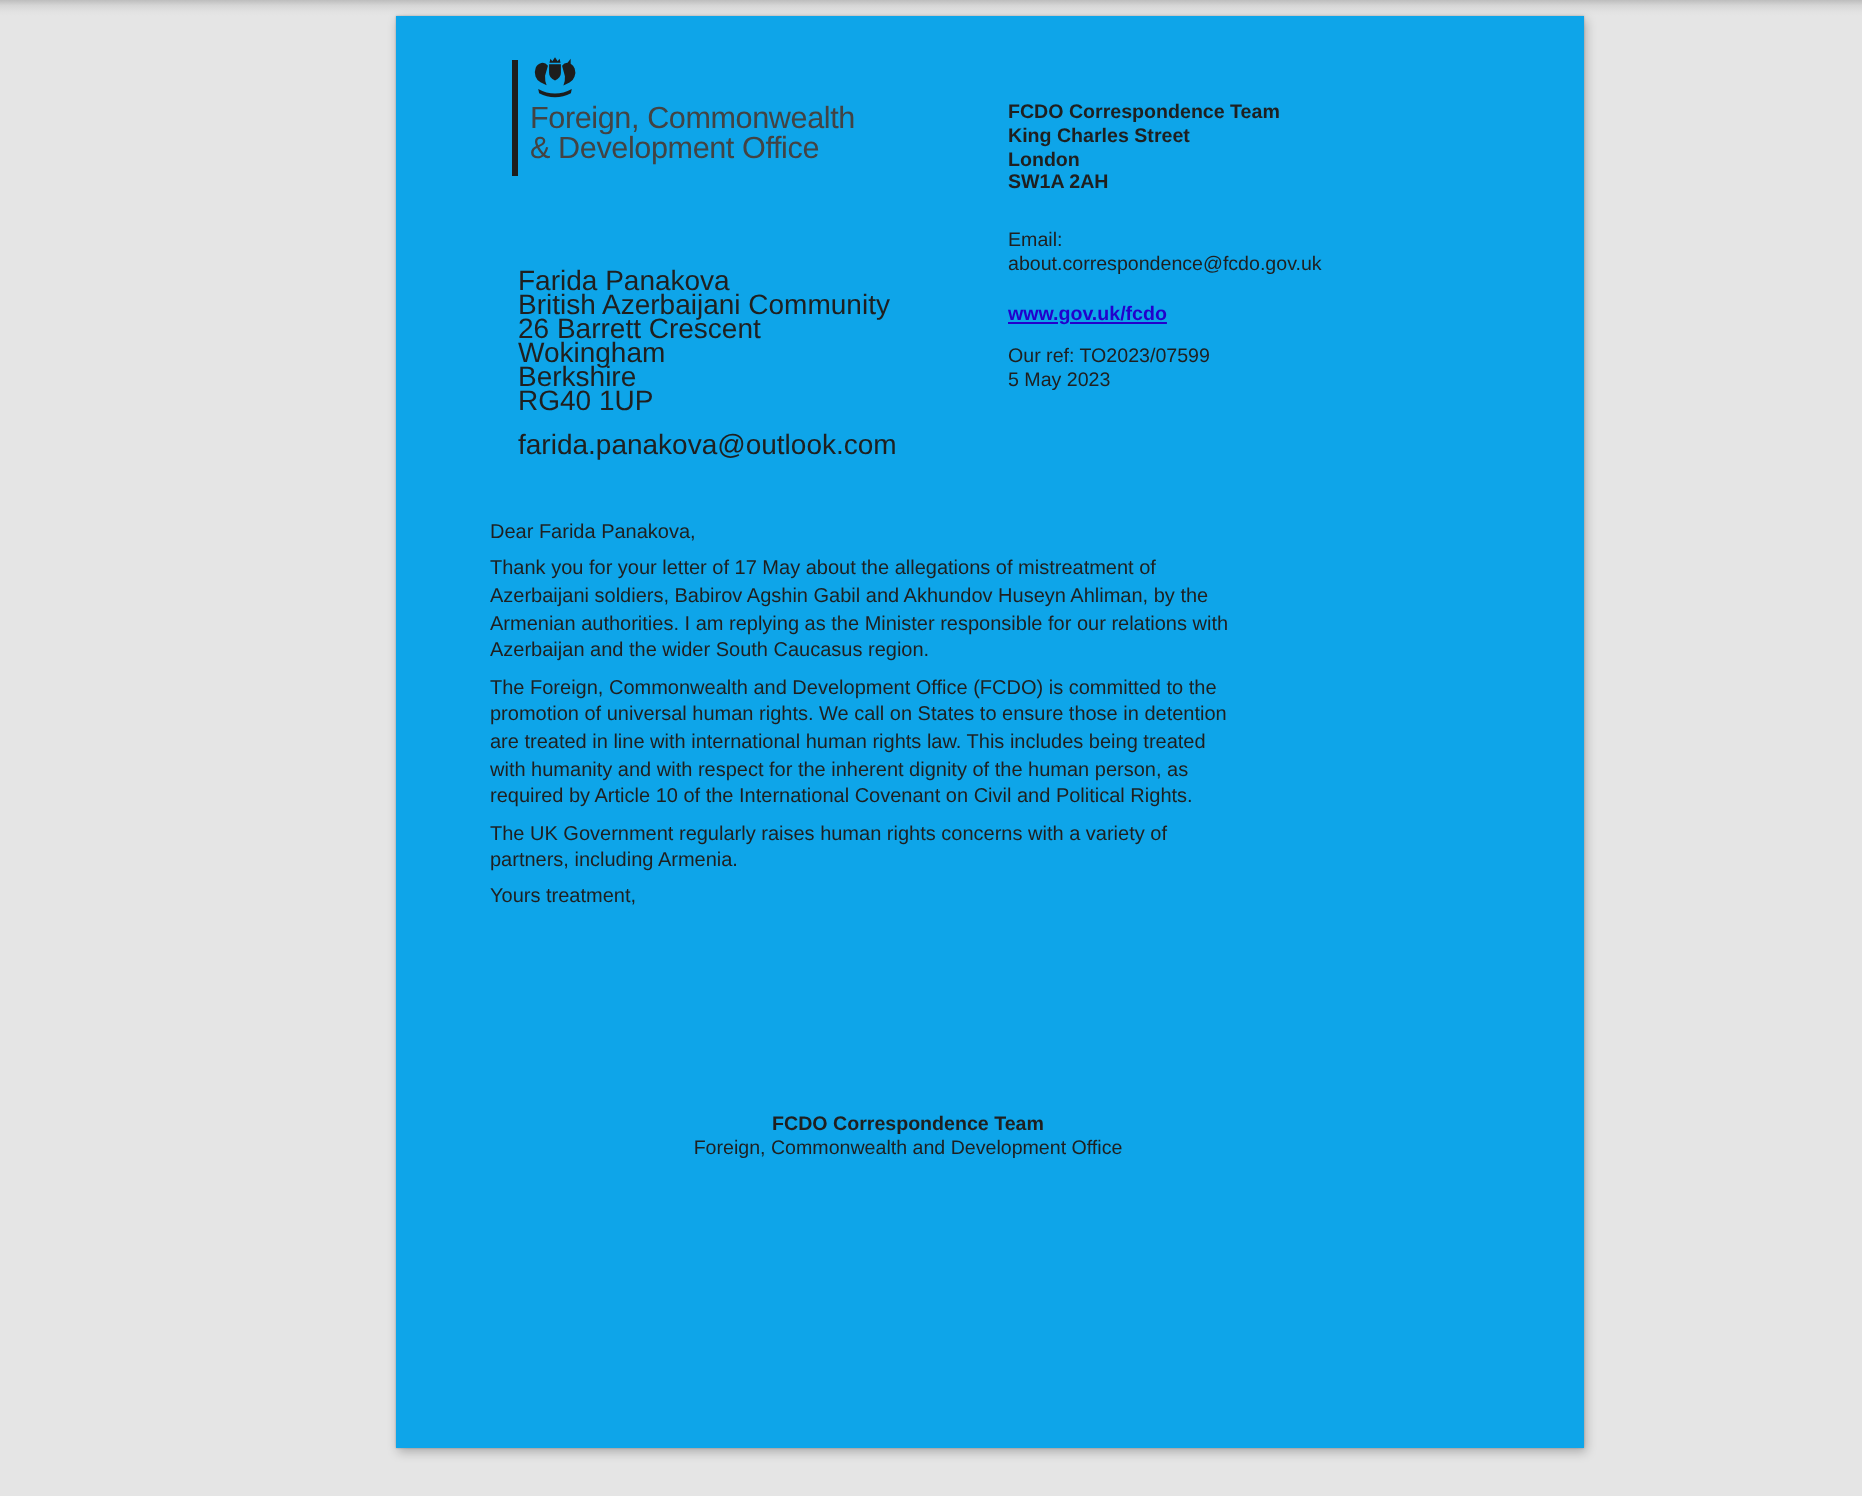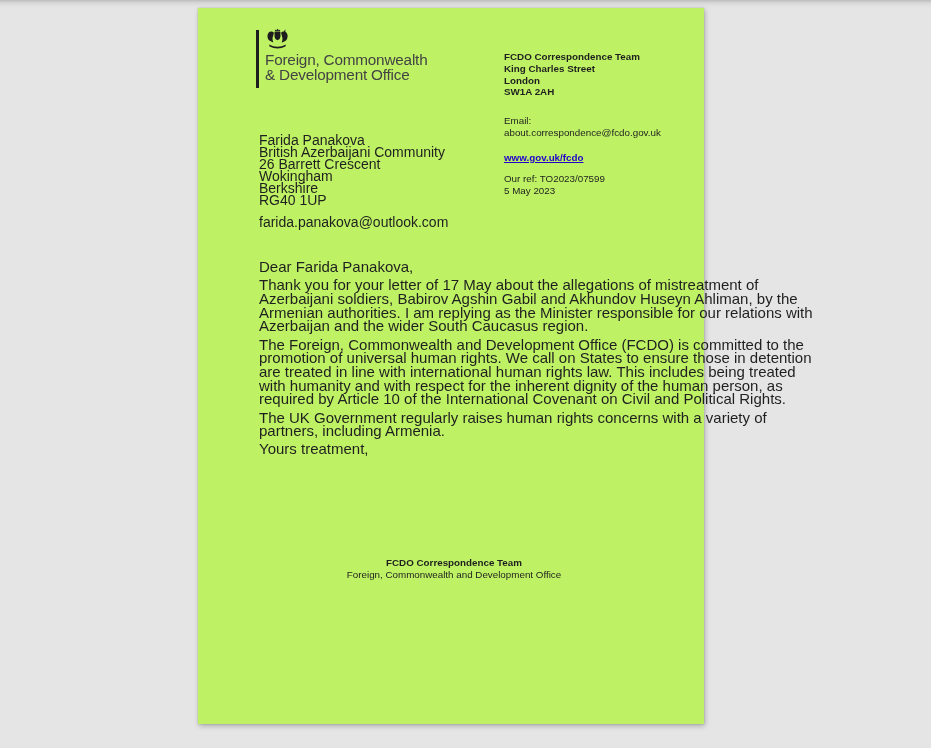--- a/index.html
+++ b/index.html
@@ -7,22 +7,22 @@
     width:931px;height:748px;position:relative;overflow:hidden;
     background:#e5e5e5;
     font-family:"Liberation Sans","DejaVu Sans",sans-serif;
     -webkit-font-smoothing:antialiased;
   }
   .canvas-top-edge{
     position:absolute;top:0;left:0;width:931px;height:8px;
     background:linear-gradient(180deg,#bdbdbd 0,#d6d6d6 35%,#e2e2e2 75%,#e5e5e5 100%);
   }
   .page{
-    position:absolute;left:198px;top:8px;width:506px;height:716px;
-    background:#bef264;
+    position:absolute;left:198px;top:8px;width:594px;height:716px;
+    background:#0ea5e9;
     box-shadow:0 0 1px rgba(0,0,0,.25),1px 2px 5px rgba(0,0,0,.25);
   }
   
   .letterhead{position:absolute;left:58px;top:20px;display:flex;}
   .letterhead .bar{width:3px;height:58px;background:#1d1d1d;margin-top:2px;}
   .letterhead .lh-content{margin-left:6px;}
   .crest{display:block;width:25px;height:21px;}
   .dept-name{
     margin-top:4px;font-size:15.3px;line-height:14.5px;color:#434343;
     letter-spacing:-0.2px;white-space:pre-line;
@@ -34,22 +34,22 @@
   .sender .website{display:inline-block;margin-top:13px;font-weight:bold;
     color:#2200cc;text-decoration:underline;cursor:pointer;}
   .sender .ourref{margin-top:10px;line-height:11.8px;}
   .sender .date{margin-top:0;line-height:11.8px;}
   
   .recipient{position:absolute;left:61px;top:127px;font-size:14px;color:#1f1f1f;}
   .recipient .addr{line-height:11.9px;white-space:pre-line;}
   .recipient .remail{margin-top:11px;line-height:11.9px;}
   
   .letter-body{
-    position:absolute;left:61px;top:252px;width:395px;
-    font-size:15px;line-height:13.7px;color:#1f1f1f;
+    position:absolute;left:47px;top:252px;width:395px;
+    font-size:10px;line-height:13.7px;color:#1f1f1f;
   }
   .letter-body p{margin:0 0 4.5px 0;white-space:pre;}
   
   .signature{position:absolute;left:61px;top:549px;width:390px;text-align:center;
     font-size:9.8px;line-height:12.4px;color:#1f1f1f;}
   .signature .sig-name{font-weight:bold;}
 </style>
 </head>
 <body>
 

